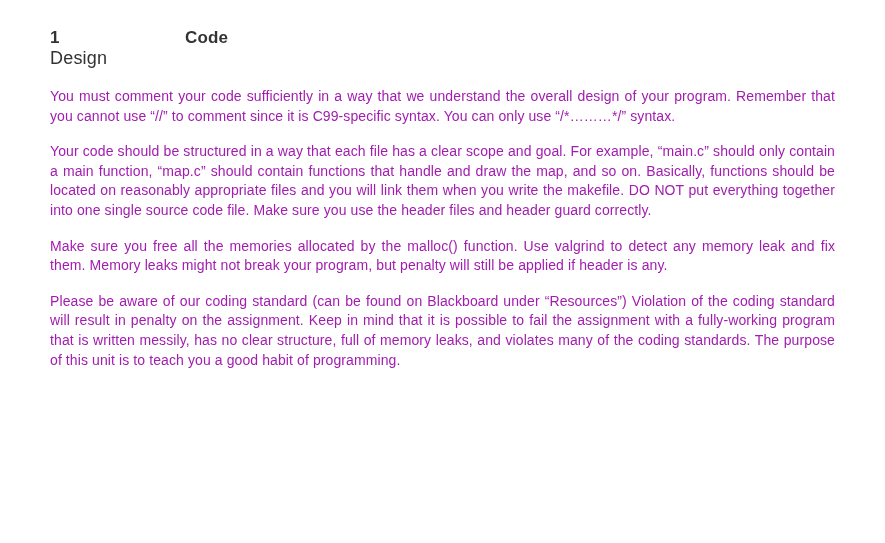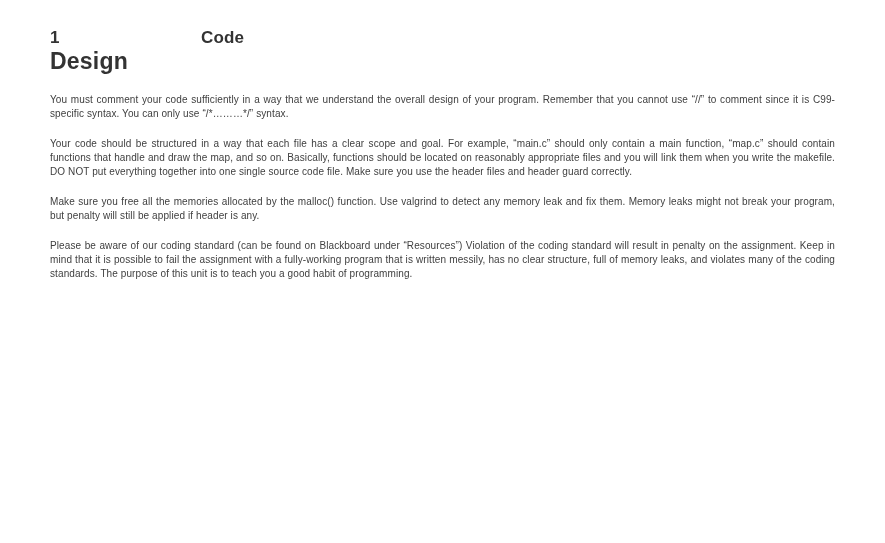--- a/index.html
+++ b/index.html
@@ -23,33 +23,32 @@
       font-weight: bold;
       font-size: 17px;
       letter-spacing: 0.2px;
     }
     .heading-num {
       display: inline-block;
       width: 130px;
     }
     .heading-word {
       display: inline-block;
-      margin-left: 16px;
     }
     .heading-line2 {
-      font-weight: bold;
-      font-size: 23px;
+      font-weight: normal;
+      font-size: 18px;
       letter-spacing: 0.2px;
     }
     .para {
-      font-size: 10px;
+      font-size: 14px;
       line-height: 1.4;
       text-align: justify;
       margin-bottom: 16px;
-      color: #404040;
+      color: #a21caf;
       letter-spacing: 0.1px;
     }
   </style>
 </head>
 <body>
 
 <div class="heading-wrap">
   <div class="heading-line1">
     <span class="heading-num">1</span>
     <span class="heading-word">Code</span>

